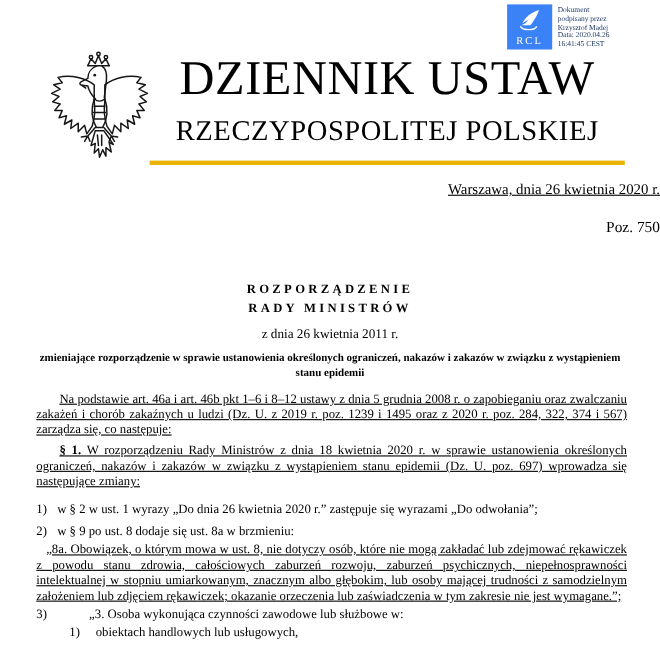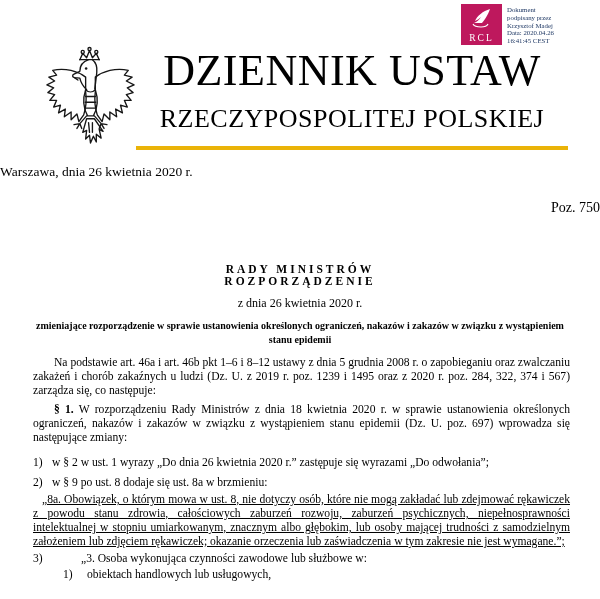--- a/index.html
+++ b/index.html
@@ -1,50 +1,50 @@
 <!DOCTYPE html>
 <html><head>
 <meta charset="utf-8">
 <style>
   * { margin:0; padding:0; box-sizing:border-box; }
   html,body { width:600px; height:599px; background:#ffffff; overflow:hidden; }
   body { font-family:"Liberation Serif", serif; color:#000; position:relative; }
 
   
   .stamp { position:absolute; top:4px; left:461px; display:flex; gap:5px; }
-  .rcl-box { width:41px; height:41px; background:#be185d; position:relative;
+  .rcl-box { width:41px; height:41px; background:#3b82f6; position:relative;
              display:flex; flex-direction:column; align-items:center; justify-content:flex-end;
              padding-bottom:2px; }
   .rcl-box svg { position:absolute; top:4px; left:9px; }
   .rcl-label { color:#fff; font-size:9.5px; line-height:10px; letter-spacing:2px; }
   .stamp-lines { font-size:6.8px; line-height:7.8px; color:#1f3864; padding-top:2px;
                  font-family:"Liberation Serif", serif; }
 
   
   .masthead { position:absolute; top:44px; left:44px; display:flex; align-items:flex-start; }
   .eagle { width:92px; height:104px; flex:none; }
   .mast-titles { width:432px; border-bottom:4px solid #eab308; padding-bottom:6px; text-align:center; }
   .mast-title { font-size:44px; line-height:54px; white-space:nowrap; letter-spacing:0.5px; }
   .mast-subtitle { font-size:26px; line-height:42px; white-space:nowrap; letter-spacing:0.5px; }
 
-  .dateline { position:absolute; top:164px; left:0; width:600px; text-align:left; font-size:13.5px; }
+  .dateline { position:absolute; top:164px; left:0; width:600px; text-align:right; font-size:13.5px;text-decoration:underline; }
   .poz { position:absolute; top:200px; left:0; width:600px; text-align:right; font-size:14px; }
 
   .act-head { position:absolute; top:257px; left:0; width:600px; text-align:center; }
   .act-type { font-weight:bold; font-size:11.5px; line-height:12px; letter-spacing:3px; }
   .act-type2 { margin-top:6px; }
   .act-date { margin-top:10px; font-size:12px; line-height:12px; }
 
   .act-subject { position:absolute; top:319px; left:31px; width:538px; text-align:center;
                  font-weight:bold; font-size:10px; line-height:13.5px; }
 
   
   .doc-body { position:absolute; top:356px; left:33px; width:537px; font-size:11.6px; line-height:14px; }
   .jst { text-align:justify; }
-  .ind { text-indent:21px; }
+  .ind { text-indent:21px;text-decoration:underline; }
   .par1 { margin-top:5px; }
   .b { font-weight:bold; }
   .item { position:relative; padding-left:19px; text-align:justify; }
   .item .num { position:absolute; left:0; top:0; }
   .item1 { margin-top:11px; }
   .item2 { margin-top:6px; }
   .quote8a { margin-top:3px; text-indent:9px; text-align:justify;text-decoration:underline; }
   .item3 { margin-top:3px; }
   .quote3-intro { margin-top:1px; margin-left:48px; }
   .subitem { position:relative; margin-left:30px; padding-left:24px; margin-top:2px; }
@@ -95,23 +95,23 @@
   <div class="mast-titles">
     <div class="mast-title">DZIENNIK USTAW</div>
     <div class="mast-subtitle">RZECZYPOSPOLITEJ POLSKIEJ</div>
   </div>
 </div>
 
 <div class="dateline">Warszawa, dnia 26 kwietnia 2020 r.</div>
 <div class="poz">Poz. 750</div>
 
 <div class="act-head">
+  <div class="act-type">ROZPORZĄDZENIE</div>
   <div class="act-type act-type2">RADY MINISTRÓW</div>
-  <div class="act-type">ROZPORZĄDZENIE</div>
-  <div class="act-date">z dnia 26 kwietnia 2020 r.</div>
+  <div class="act-date">z dnia 26 kwietnia 2011 r.</div>
 </div>
 <div class="act-subject">zmieniające rozporządzenie w sprawie ustanowienia określonych ograniczeń, nakazów i zakazów w związku z wystąpieniem stanu epidemii</div>
 
 <div class="doc-body">
   <p class="jst ind">Na podstawie art. 46a i art. 46b pkt 1–6 i 8–12 ustawy z dnia 5 grudnia 2008 r. o zapobieganiu oraz zwalczaniu zakażeń i chorób zakaźnych u ludzi (Dz. U. z 2019 r. poz. 1239 i 1495 oraz z 2020 r. poz. 284, 322, 374 i 567) zarządza się, co następuje:</p>
 
   <p class="jst ind par1"><span class="b">§ 1.</span> <span>W rozporządzeniu Rady Ministrów z dnia 18 kwietnia 2020 r. w sprawie ustanowienia określonych ograniczeń, nakazów i zakazów w związku z wystąpieniem stanu epidemii (Dz. U. poz. 697) wprowadza się następujące zmiany:</span></p>
 
   <div class="item item1">
     <span class="num">1)</span>

